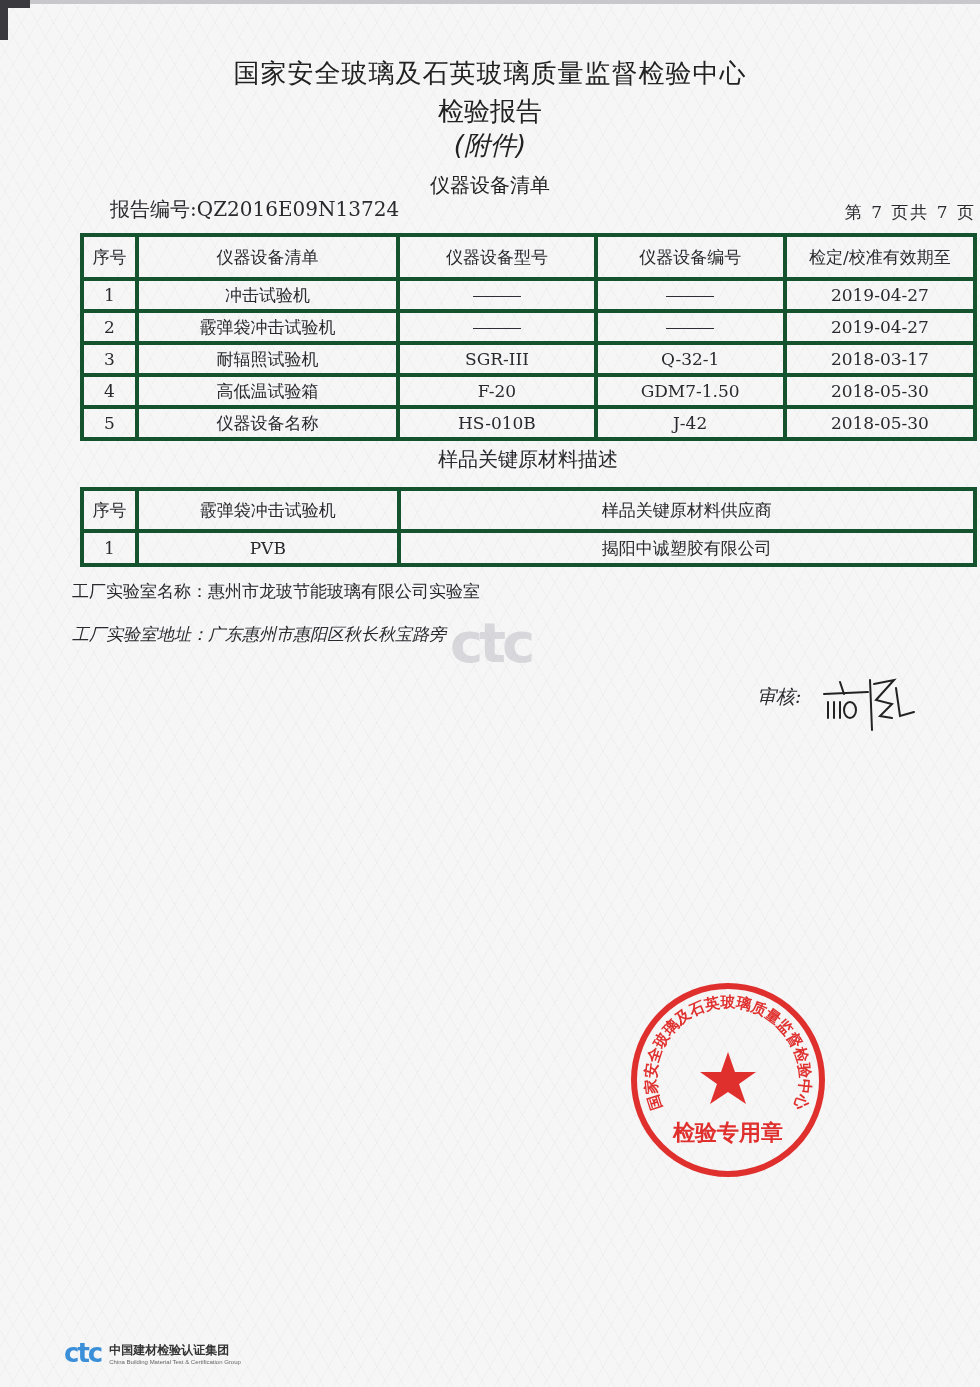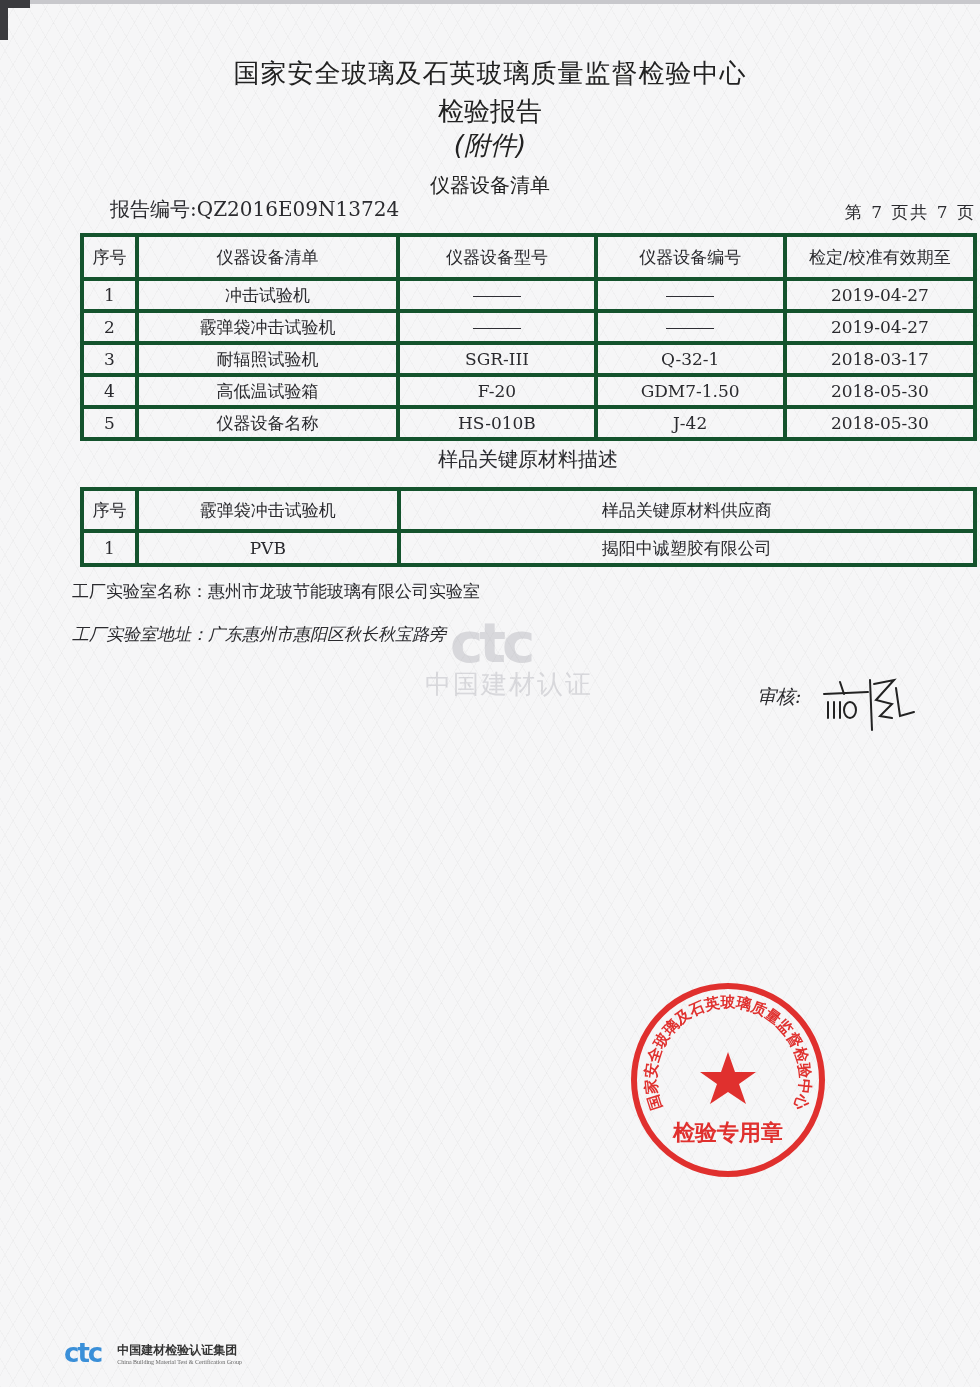--- a/index.html
+++ b/index.html
@@ -36,21 +36,21 @@
     .info1 { top: 580px; }
     .info2 { top: 623px; font-style: italic; }
     .watermark { position: absolute; left: 425px; top: 610px; color: rgba(160,160,170,0.35); font-family: "DejaVu Sans", sans-serif; }
     .watermark .wm-logo { font-size: 56px; font-weight: bold; letter-spacing: -4px; margin-left: 25px; }
     .watermark .wm-text { font-size: 26px; letter-spacing: 2px; margin-top: -8px; }
     .review { position: absolute; left: 757px; top: 684px; font-size: 19px; font-style: italic; }
     .signature { position: absolute; left: 820px; top: 672px; width: 100px; height: 60px; }
     .seal { position: absolute; left: 628px; top: 980px; width: 200px; height: 200px; }
     .footer-logo { position: absolute; left: 64px; top: 1338px; display: flex; align-items: center; }
     .ctc { font-family: "DejaVu Sans", sans-serif; font-weight: bold; font-size: 26px; color: #3a8fd8; letter-spacing: -2px; }
-    .footer-text { margin-left: 16px; font-family: Liberation Serif, serif; }
+    .footer-text { margin-left: 8px; font-family: Liberation Sans, sans-serif; }
     .footer-cn { font-size: 12px; color: #333; font-weight: bold; }
     .footer-en { font-size: 6px; color: #666; }
   </style>
 </head>
 <body>
 
 <div class="corner-mark"></div>
 <div class="corner-mark-v"></div>
 <div class="top-edge"></div>
 
@@ -136,21 +136,20 @@
     <td>揭阳中诚塑胶有限公司</td>
   </tr>
 </tbody>
   </table>
 
 <div class="info info1">工厂实验室名称：惠州市龙玻节能玻璃有限公司实验室</div>
 <div class="info info2">工厂实验室地址：广东惠州市惠阳区秋长秋宝路旁</div>
 
 <div class="watermark">
   <div class="wm-logo">ctc</div>
-  <div class="wm-text">中国建材认证</div>
 </div>
 
 <div class="review">审核:</div>
 <svg class="signature" viewBox="0 0 100 60">
   <g fill="none" stroke="#222" stroke-width="2" stroke-linecap="round">
     <path d="M4 22 L48 20"></path>
     <path d="M20 10 L24 22"></path>
     <path d="M8 30 L8 46 M14 30 L14 46 M20 30 L20 46"></path>
     <ellipse cx="30" cy="38" rx="6" ry="8"></ellipse>
     <path d="M50 8 L52 58"></path>

